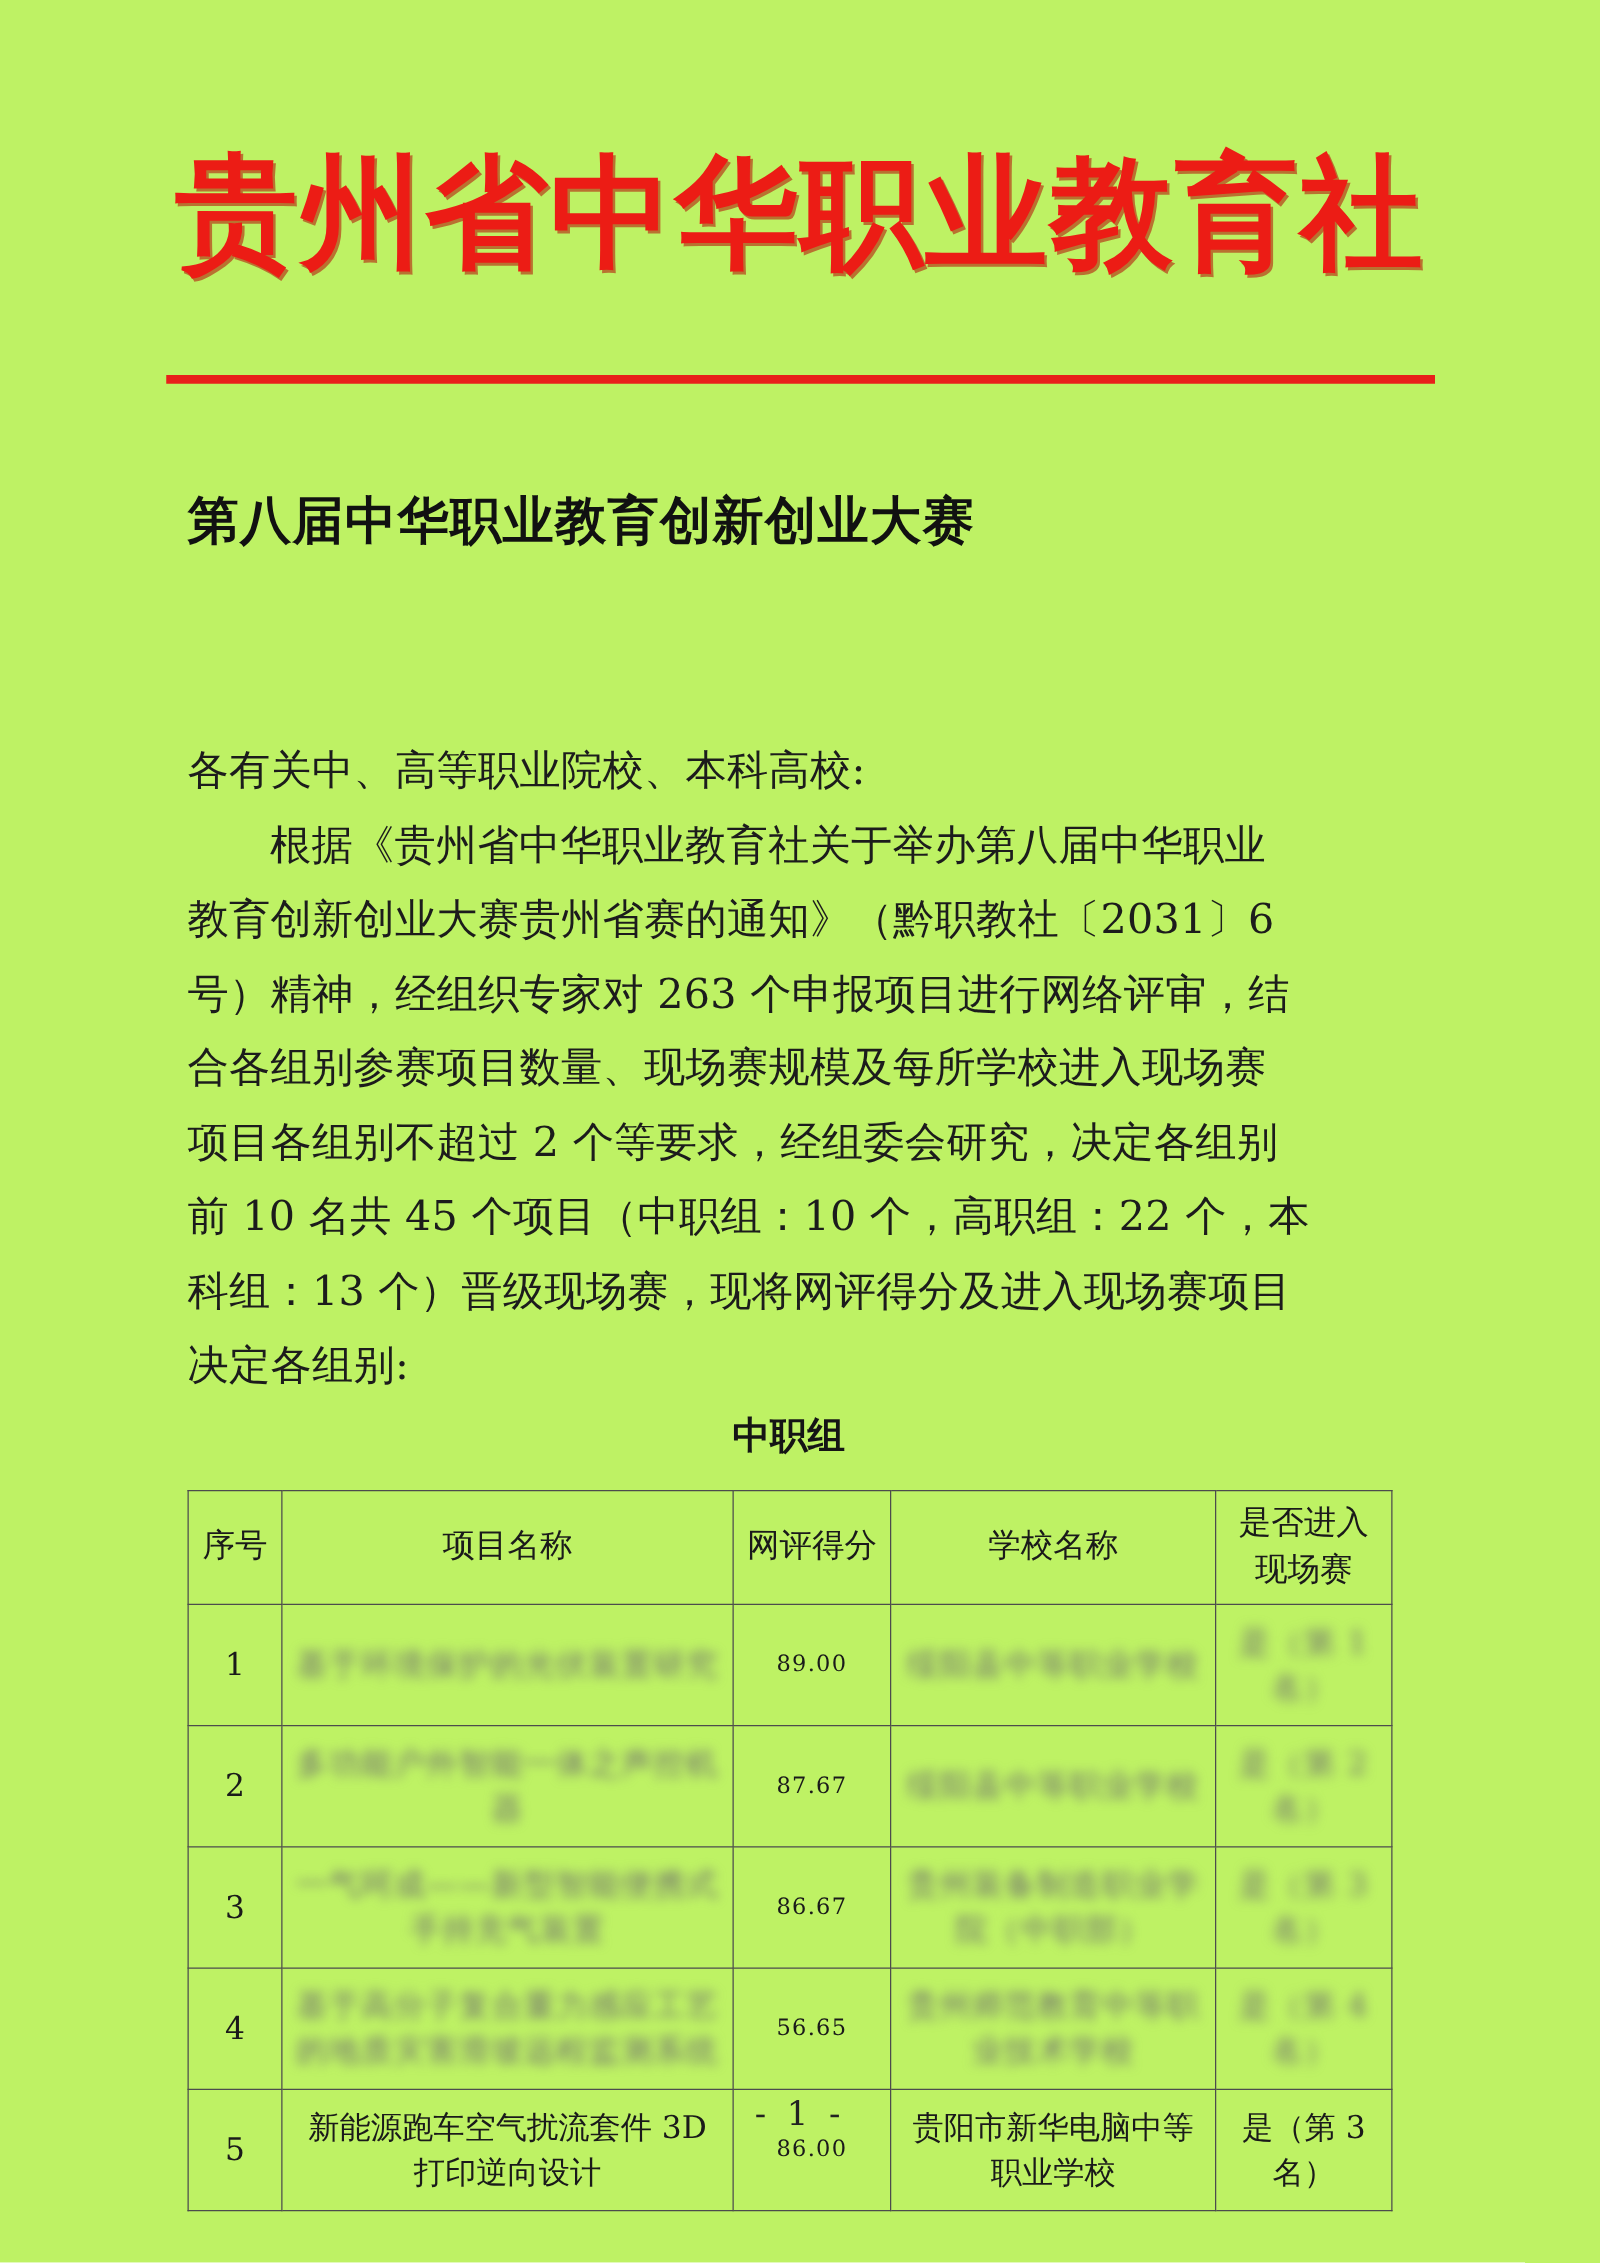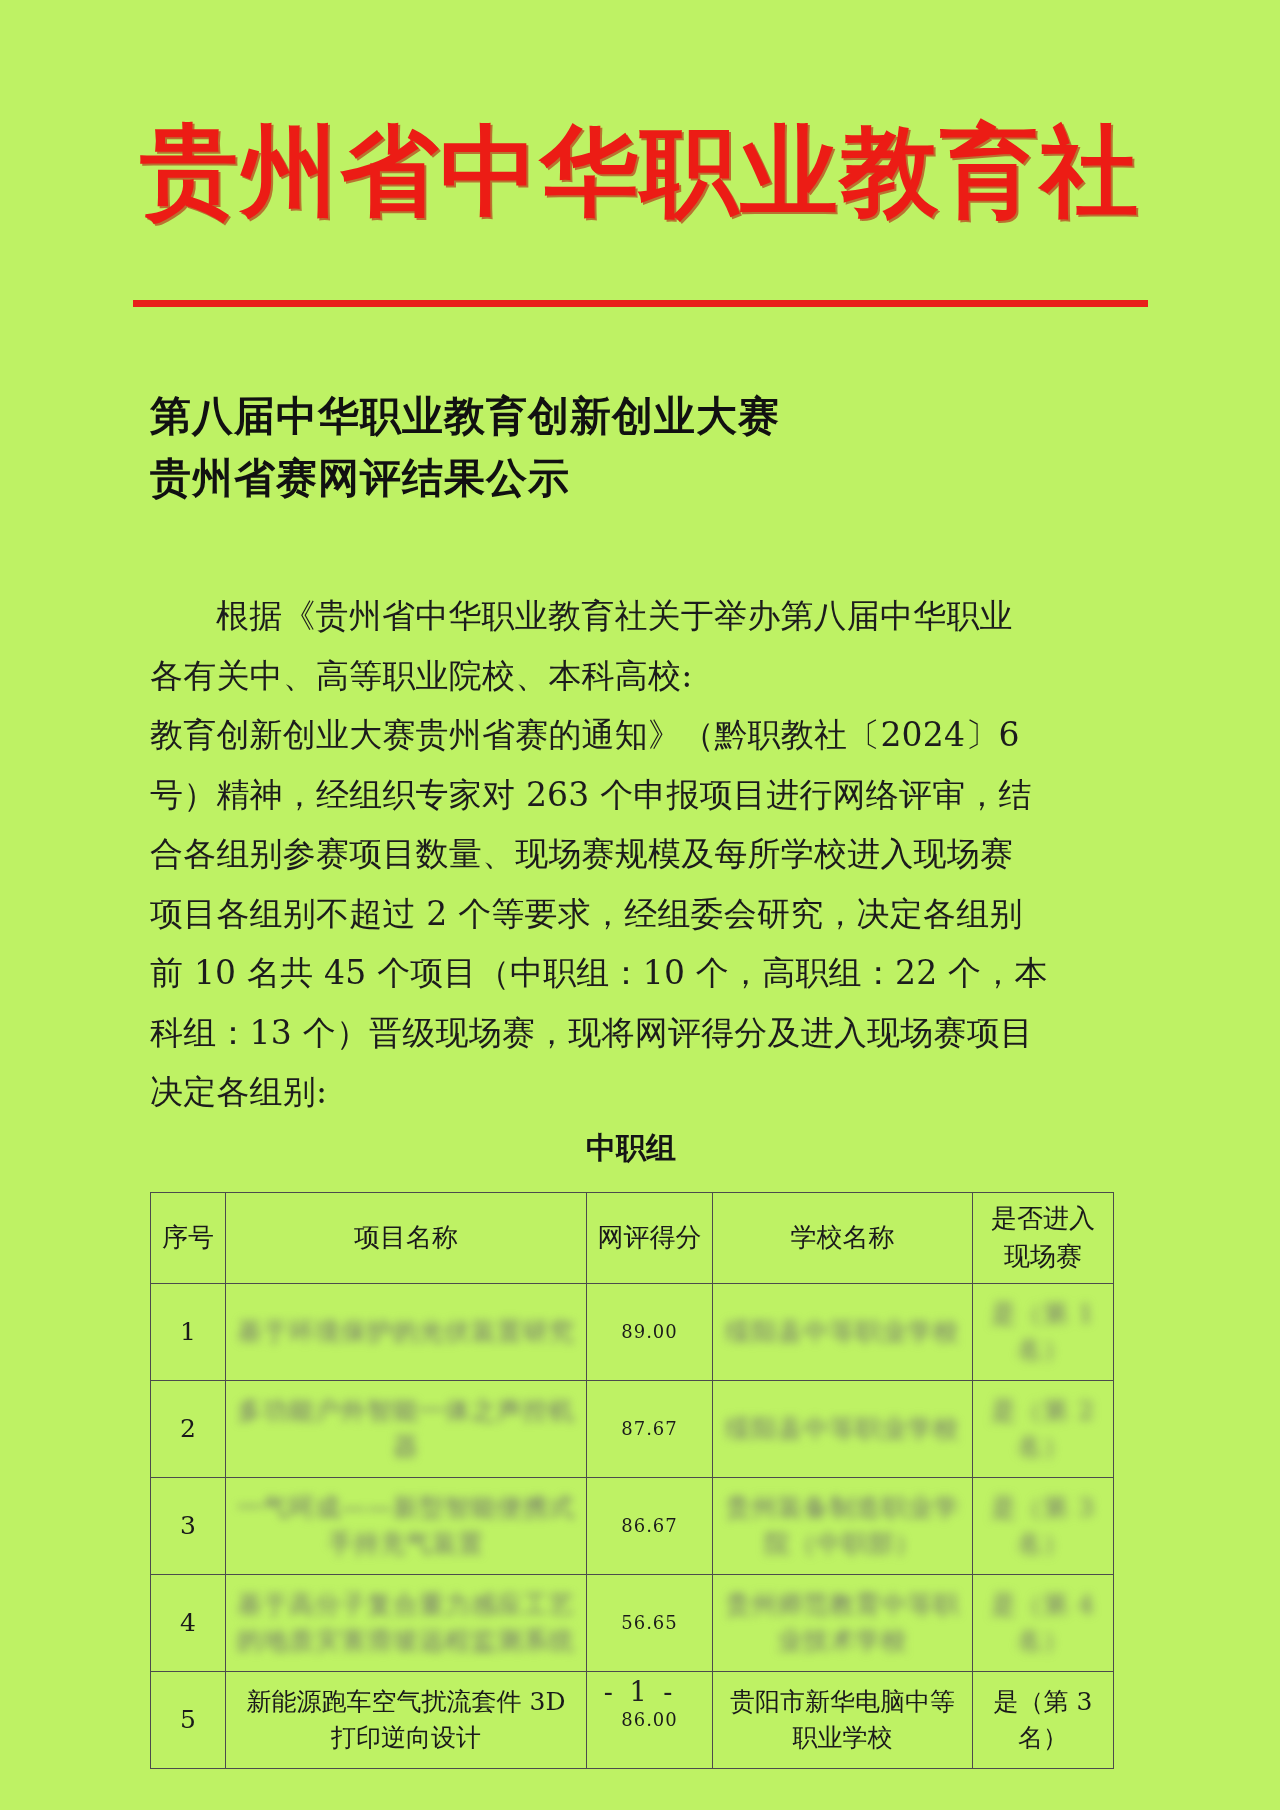--- a/index.html
+++ b/index.html
@@ -160,27 +160,26 @@
 
 <div class="page">
 
   <div class="letterhead">
     <div class="letterhead-title">贵州省中华职业教育社</div>
   </div>
   <div class="red-rule"></div>
 
   <div class="doc-title">
     <span class="line">第八届中华职业教育创新创业大赛</span>
-    <span class="line">贵州省赛网评结果公示</span>
   </div>
 
   <div class="body-text">
+    <span class="para-line">各有关中、高等职业院校、本科高校:</span>
     <span class="para-line indent">根据《贵州省中华职业教育社关于举办第八届中华职业</span>
-    <span class="para-line">各有关中、高等职业院校、本科高校:</span>
-    <span class="para-line">教育创新创业大赛贵州省赛的通知》（黔职教社〔2024〕6</span>
+    <span class="para-line">教育创新创业大赛贵州省赛的通知》（黔职教社〔2031〕6</span>
     <span class="para-line">号）精神，经组织专家对 263 个申报项目进行网络评审，结</span>
     <span class="para-line">合各组别参赛项目数量、现场赛规模及每所学校进入现场赛</span>
     <span class="para-line">项目各组别不超过 2 个等要求，经组委会研究，决定各组别</span>
     <span class="para-line">前 10 名共 45 个项目（中职组：10 个，高职组：22 个，本</span>
     <span class="para-line">科组：13 个）晋级现场赛，现将网评得分及进入现场赛项目</span>
     <span class="para-line">决定各组别:</span>
   </div>
 
   <div class="table-caption">中职组</div>
 

